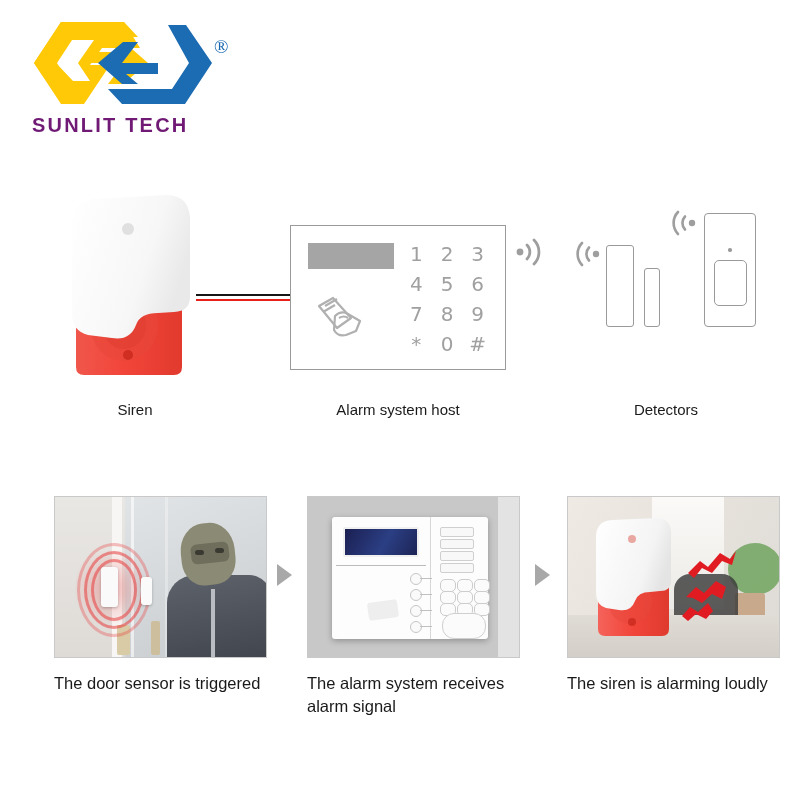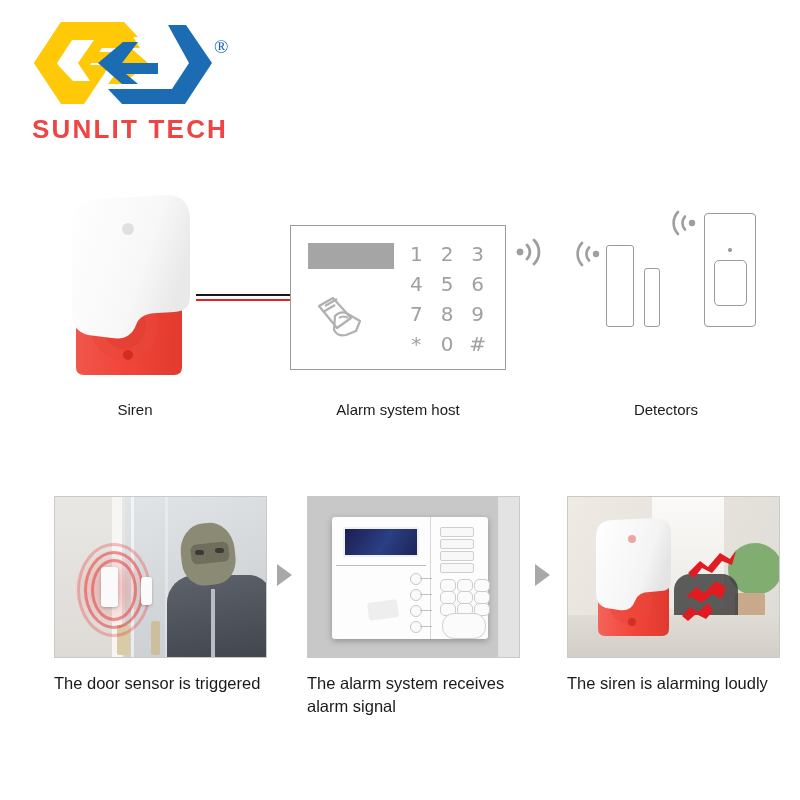--- a/index.html
+++ b/index.html
@@ -36,23 +36,23 @@
     top: 19px;
     font-size: 19px;
     color: #1666b0;
     font-family: "Liberation Serif", serif;
     line-height: 1;
   }
   #logo-wordmark {
     position: absolute;
     left: 4px;
     top: 96px;
-    font-size: 26px;
+    font-size: 20px;
     font-weight: bold;
-    color: #ef4444;
+    color: #701a75;
     letter-spacing: 2.2px;
     white-space: nowrap;
   }
 
   
   #diagram-row {
     position: absolute;
     left: 0;
     top: 175px;
     width: 800px;

